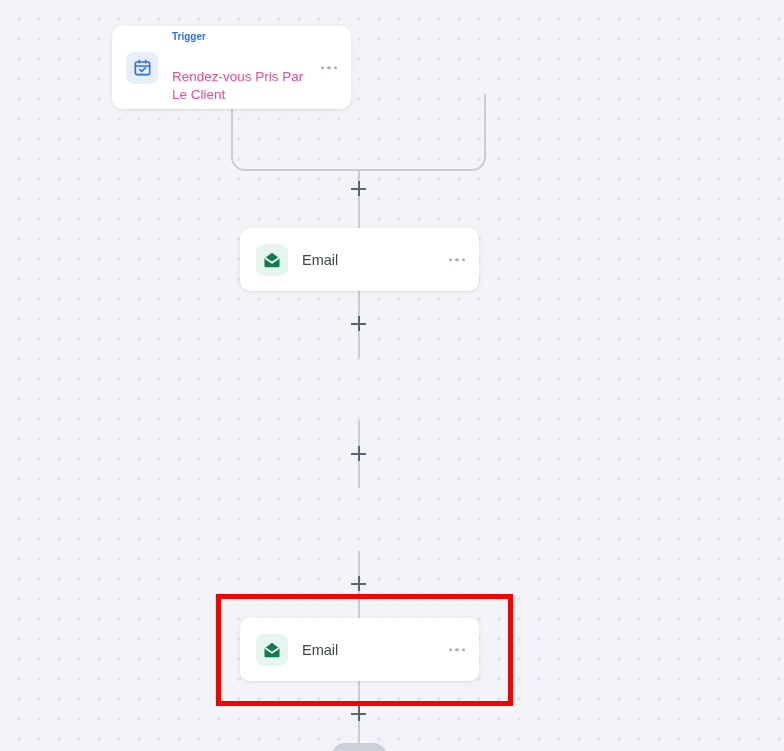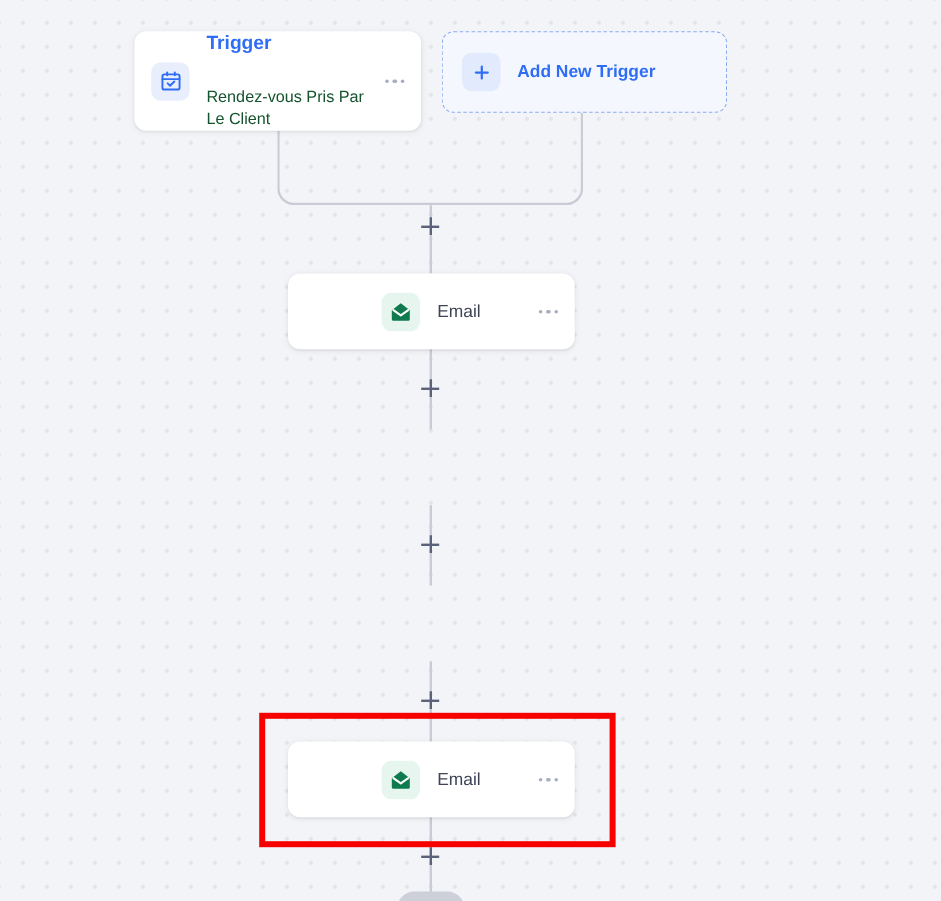--- a/index.html
+++ b/index.html
@@ -76,28 +76,28 @@
   #trigger-node {
     left: 112px;
     top: 26px;
     width: 239px;
     height: 83px;
     padding: 0 14px;
     gap: 14px;
   }
   .trigger-text { display: flex; flex-direction: column; gap: 2px; }
   .trigger-kind {
-    font-size: 16px;
+    font-size: 10px;
     font-weight: bold;
     color: #2f6df6;
     line-height: 1.25;
   }
   .trigger-name {
     font-size: 13.5px;
-    color: #14532d;
+    color: #ec4899;
     line-height: 1.35;
     max-width: 132px;
     margin-top: 23px;
   }
 
   
   #add-trigger-node {
     left: 368px;
     top: 26px;
     width: 238px;
@@ -117,21 +117,20 @@
     color: #2f6df6;
   }
 
   
   .step-node {
     left: 240px;
     width: 239px;
     height: 63px;
     padding: 0 16px;
     gap: 14px;
-    justify-content: center;
   }
   #email-node-1 { top: 228px; }
   #sms-node     { top: 358px; }
   #wait-node    { top: 488px; }
   #email-node-2 { top: 618px; }
 
   
   #highlight-box {
     position: absolute;
     left: 216px;
@@ -261,29 +260,20 @@
       <span class="trigger-kind">Trigger</span>
       <span class="trigger-name">Rendez-vous Pris Par Le Client</span>
     </span>
     <span class="dots-menu">
         <i></i>
         <i></i>
         <i></i>
       </span>
   </div>
 
-  <div class="node" id="add-trigger-node">
-    <span class="icon-tile">
-      <svg width="17" height="17" viewBox="0 0 24 24" fill="none" stroke="#2f6df6" stroke-width="2.6" stroke-linecap="round">
-        <line x1="12" y1="5" x2="12" y2="19"></line>
-        <line x1="5" y1="12" x2="19" y2="12"></line>
-      </svg>
-    </span>
-    <span class="add-trigger-label">Add New Trigger</span>
-  </div>
 
   <div class="node step-node" id="email-node-1">
     <span class="icon-tile green">
       <svg width="20" height="20" viewBox="0 0 24 24">
         <path d="M3 10.2 L12 3.2 L21 10.2 L21 19.2 A1.6 1.6 0 0 1 19.4 20.8 L4.6 20.8 A1.6 1.6 0 0 1 3 19.2 Z" fill="#0f7a4e"></path>
         <path d="M4.6 10.2 L12 15.4 L19.4 10.2" fill="none" stroke="#ffffff" stroke-width="2.1" stroke-linecap="round" stroke-linejoin="round"></path>
       </svg>
     </span>
     <span class="node-label">Email</span>
     <span class="dots-menu">

